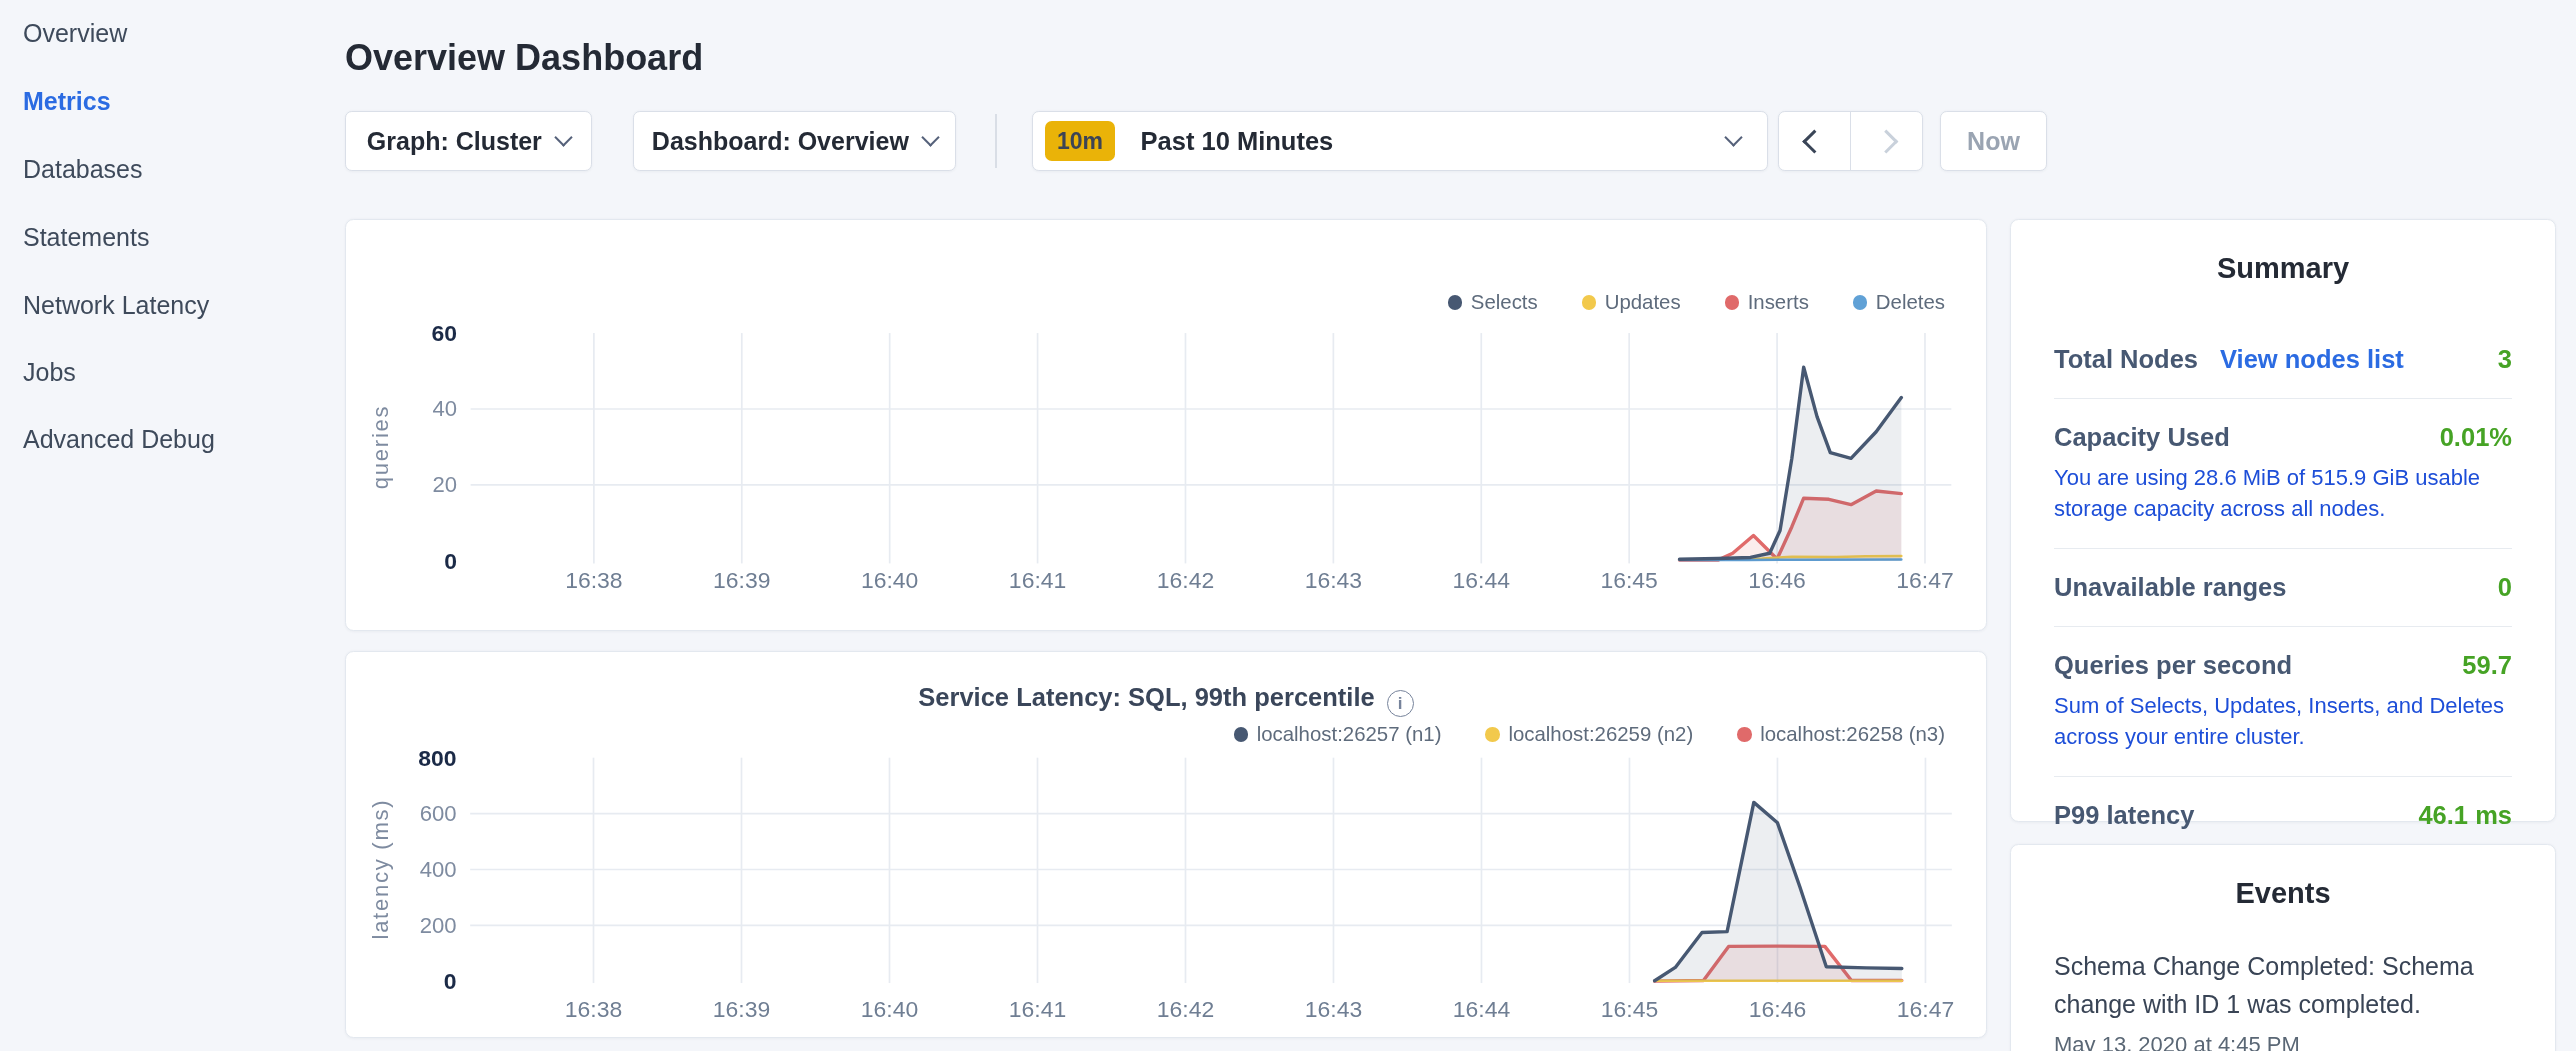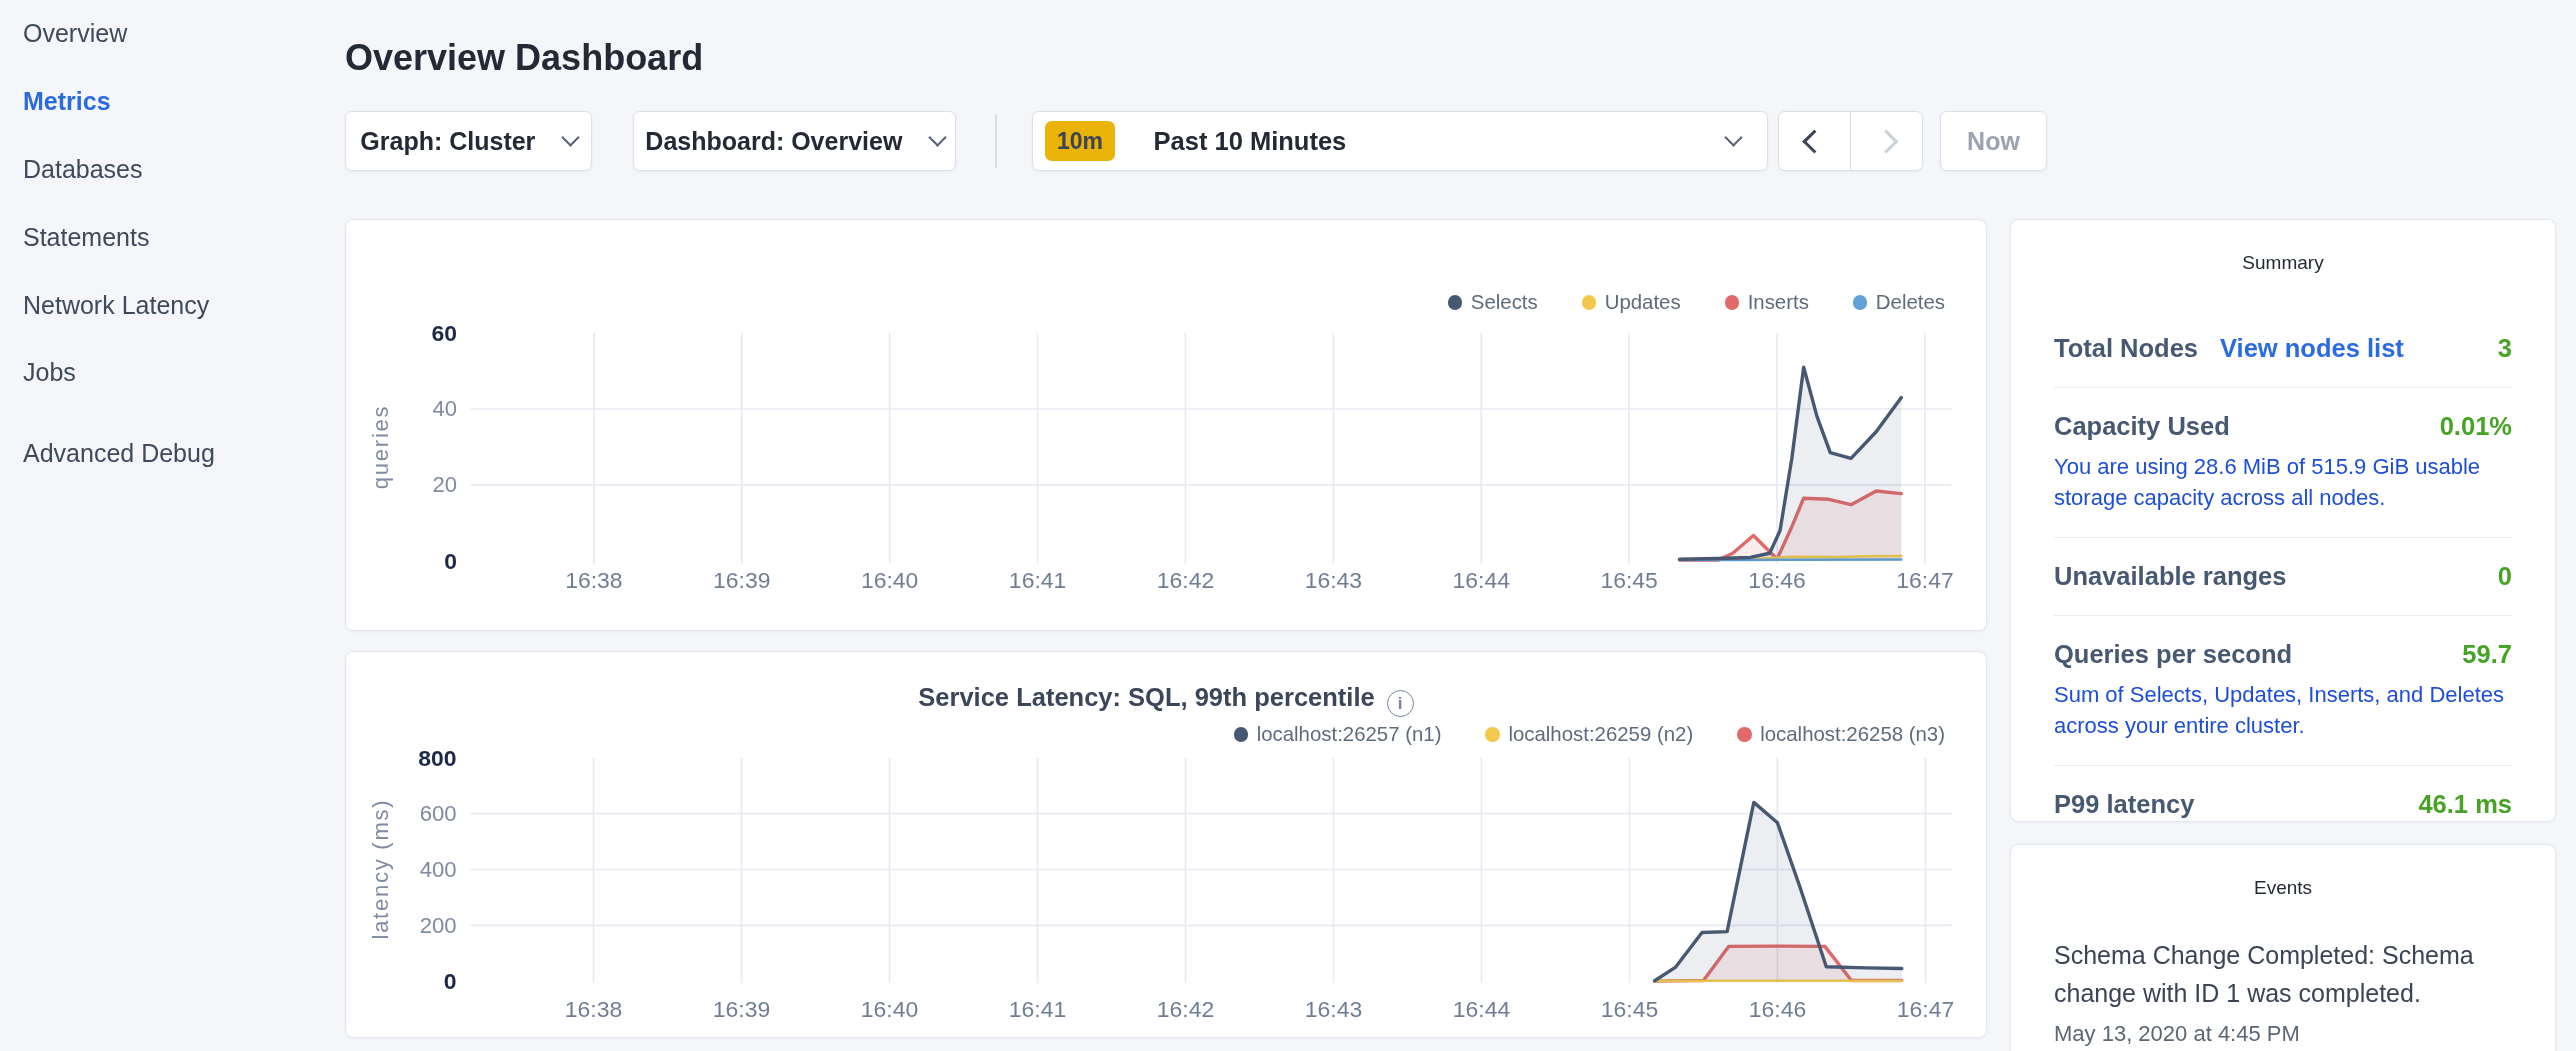--- a/index.html
+++ b/index.html
@@ -19,21 +19,21 @@
   
   .page-title{
     position:absolute;left:345px;top:37px;font-size:36px;font-weight:700;color:#242a35;margin:0;
   }
   .btn{
     position:absolute;top:111px;height:60px;box-sizing:border-box;
     background:#fff;border:1.7px solid #dadfe8;border-radius:6.8px;
     box-shadow:0 0.9px 2.6px rgba(40,50,70,.05);
     display:flex;align-items:center;justify-content:center;
     font-family:"Liberation Sans",sans-serif;
-    font-size:25px;font-weight:700;color:#242a35;cursor:pointer;padding:0;gap:13px;
+    font-size:25px;font-weight:700;color:#242a35;cursor:pointer;padding:0;
   }
   .btn-graph{left:345px;width:247px;}
   .btn-dashboard{left:633px;width:323px;align-items:center;}
   .toolbar-vdiv{position:absolute;left:995px;top:114px;width:1.7px;height:54px;background:#d9dee6;}
   .time-widget{left:1032px;width:736px;justify-content:flex-start;}
   .time-chip{
     display:inline-block;background:#eab308;border-radius:6.8px;
     margin-left:12px;padding:6.8px 12px;font-size:23px;font-weight:700;color:#3c4455;
   }
   .time-label{margin-left:25.5px;font-size:25.5px;font-weight:700;color:#242a35;}
@@ -77,21 +77,21 @@
   }
   .legend-item{display:flex;align-items:center;gap:8.5px;}
   .legend-dot{width:14.5px;height:14.5px;border-radius:50%;}
   .legend-label{font-size:20.4px;color:#5e6b7c;white-space:nowrap;}
   .plot{position:absolute;left:0;top:0;}
   .xtick{font-size:27px;fill:#6f7e93;}
   .ytick{font-size:26px;fill:#7e8ba0;}
   .ytick.minmax{font-size:27px;font-weight:700;fill:#1b2a47;}
   .ytitle{font-size:26px;fill:#7e8ba0;letter-spacing:2px;}
   
-  .panel-title{margin:32px 0 0;text-align:center;font-size:19px;font-weight:400;color:#242a35;}
+  .panel-title{margin:32px 0 0;text-align:center;font-size:29px;font-weight:700;color:#242a35;}
   .summary-body{padding:0 43px;}
   .srow{display:flex;align-items:baseline;}
   .srow .lbl{font-size:25.5px;font-weight:700;color:#475872;white-space:nowrap;}
   .srow .lnk{font-size:25.5px;font-weight:700;color:#2b6be2;margin-left:22px;cursor:pointer;white-space:nowrap;}
   .srow .val{margin-left:auto;font-size:25.5px;font-weight:700;color:#46a325;white-space:nowrap;}
   .sdesc{font-size:22px;color:#1d4ed8;line-height:31px;margin-top:10.2px;}
   .sdiv{border:none;border-top:1.7px solid #e7ebf0;margin:24px 0 0;}
   .row1{margin-top:60px;}
   .row2,.row3,.row4,.row5{margin-top:24px;}
   
@@ -102,21 +102,21 @@
 </head>
 <body>
 
 <nav class="sidebar" id="sidebar">
     <div class="nav-item" style="top: 15.3px;">Overview</div>
     <div class="nav-item active" style="top: 83px;">Metrics</div>
     <div class="nav-item" style="top: 151px;">Databases</div>
     <div class="nav-item" style="top: 219px;">Statements</div>
     <div class="nav-item" style="top: 287px;">Network Latency</div>
     <div class="nav-item" style="top: 354px;">Jobs</div>
-    <div class="nav-item" style="top: 435px;">Advanced Debug</div>
+    <div class="nav-item" style="top: 421px;">Advanced Debug</div>
   </nav>
 
 <h1 class="page-title">Overview Dashboard</h1>
 
 <button class="btn btn-graph">
   <span>Graph: Cluster</span>
   <span class="chev-down"></span>
 </button>
 
 <button class="btn btn-dashboard">

